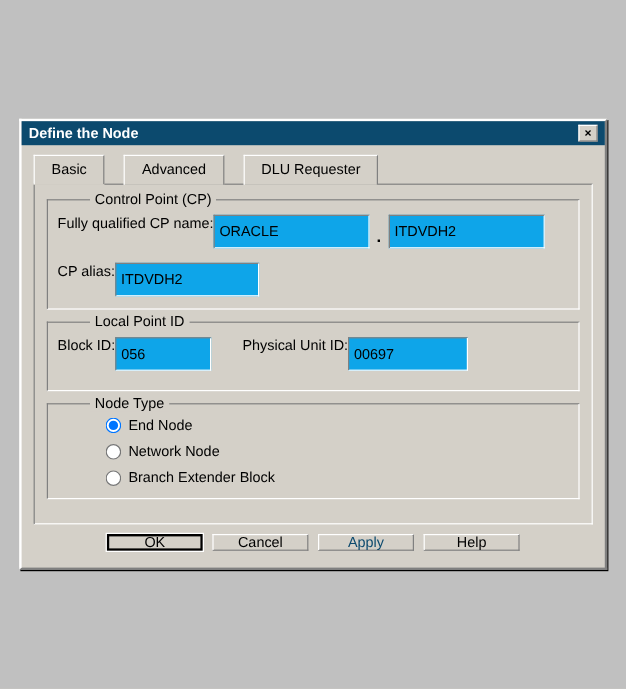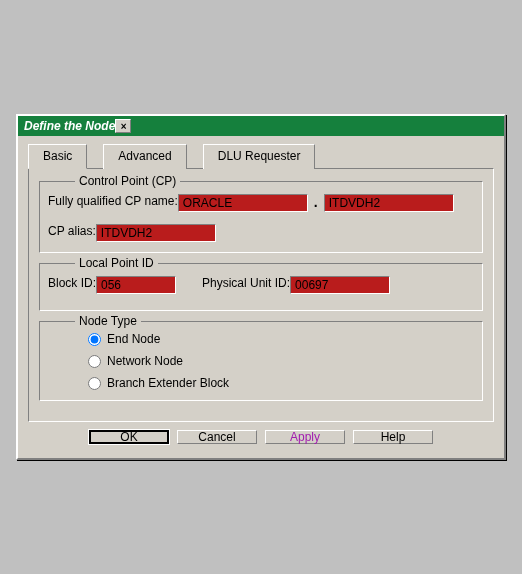--- a/index.html
+++ b/index.html
@@ -21,29 +21,28 @@
 
     .dialog {
       width: 490px;
       background: #d4d0c8;
       border: 2px solid;
       border-color: #ffffff #808080 #808080 #ffffff;
       box-shadow: 1px 1px 0 #000;
     }
 
     .title-bar {
-      background: #15803d;
+      background: #0c4a6e;
       color: white;
       padding: 3px 6px;
       display: flex;
-      justify-content: flex-start;
+      justify-content: space-between;
       align-items: center;
       font-size: 12px;
       font-weight: bold;
-      font-style: italic;
     }
 
     .title-bar-close {
       width: 16px;
       height: 14px;
       background: #d4d0c8;
       border: 1px solid;
       border-color: #ffffff #808080 #808080 #ffffff;
       font-size: 10px;
       display: flex;
@@ -132,25 +131,25 @@
     }
 
     .field-group {
       display: flex;
       flex-direction: row;
     }
 
     .text-input {
       border: 1px solid;
       border-color: #808080 #ffffff #ffffff #808080;
-      background: #b91c1c;
+      background: #0ea5e9;
       padding: 2px 4px;
       font-size: 12px;
       font-family: "MS Sans Serif", Arial, sans-serif;
-      height: 18px;
+      height: 28px;
     }
 
     .dot-separator {
       font-size: 14px;
       font-weight: bold;
       padding-bottom: 2px;
     }
 
     
     .radio-group {
@@ -191,21 +190,21 @@
       font-size: 12px;
       font-family: "MS Sans Serif", Arial, sans-serif;
       cursor: pointer;
       display: flex;
       align-items: center;
       justify-content: center;
     }
 
     .btn:disabled,
     .btn.disabled {
-      color: #a21caf;
+      color: #0c4a6e;
       cursor: default;
     }
 
     .btn.default-btn {
       border: 2px solid #000;
       border-color: #000;
       outline: 1px solid #ffffff;
     }
   </style>
 </head>

